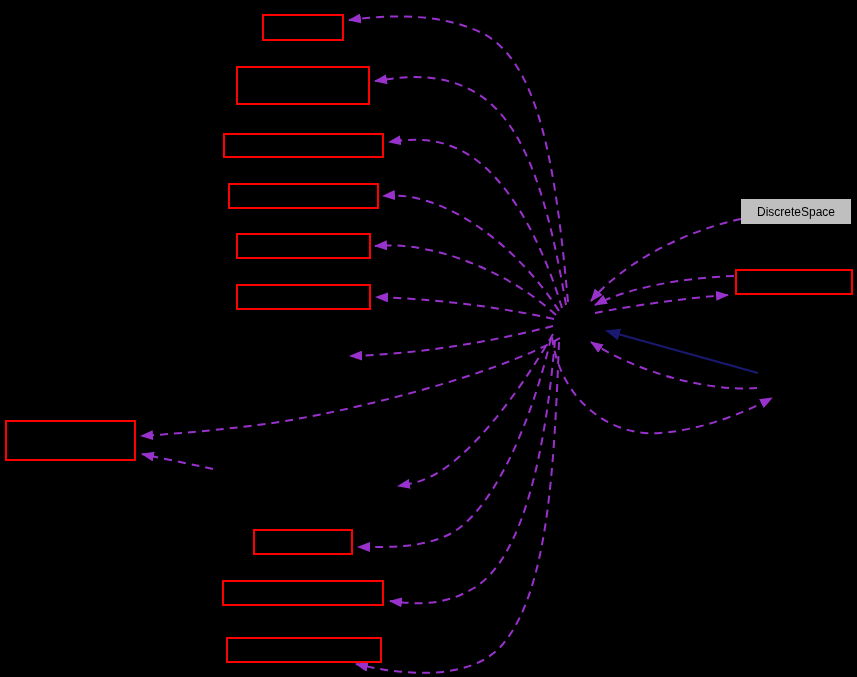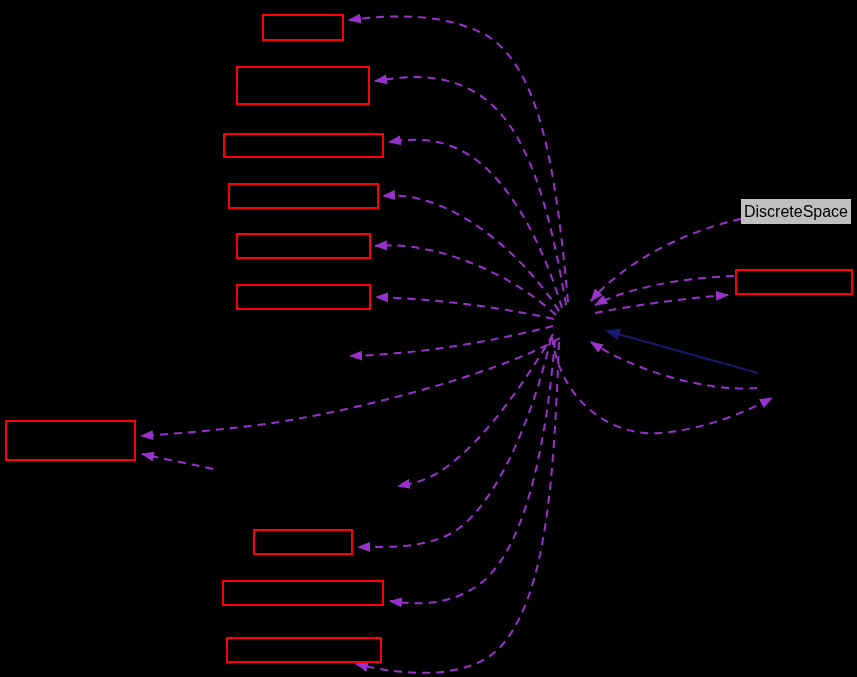--- a/index.html
+++ b/index.html
@@ -37,21 +37,21 @@
   .node-box {
     position: absolute;
     border: 2px solid var(--node-border, #ff0000);
     background: transparent;
     box-sizing: border-box;
   }
   .current-node {
     position: absolute;
     background: var(--current-fill, #bfbfbf);
     color: var(--current-text, #000);
-    font-size: 16px;
+    font-size: 12px;
     line-height: 1;
     display: flex;
     align-items: center;
     justify-content: center;
     box-sizing: border-box;
     white-space: nowrap;
   }
 </style>
 </head>
 <body>

